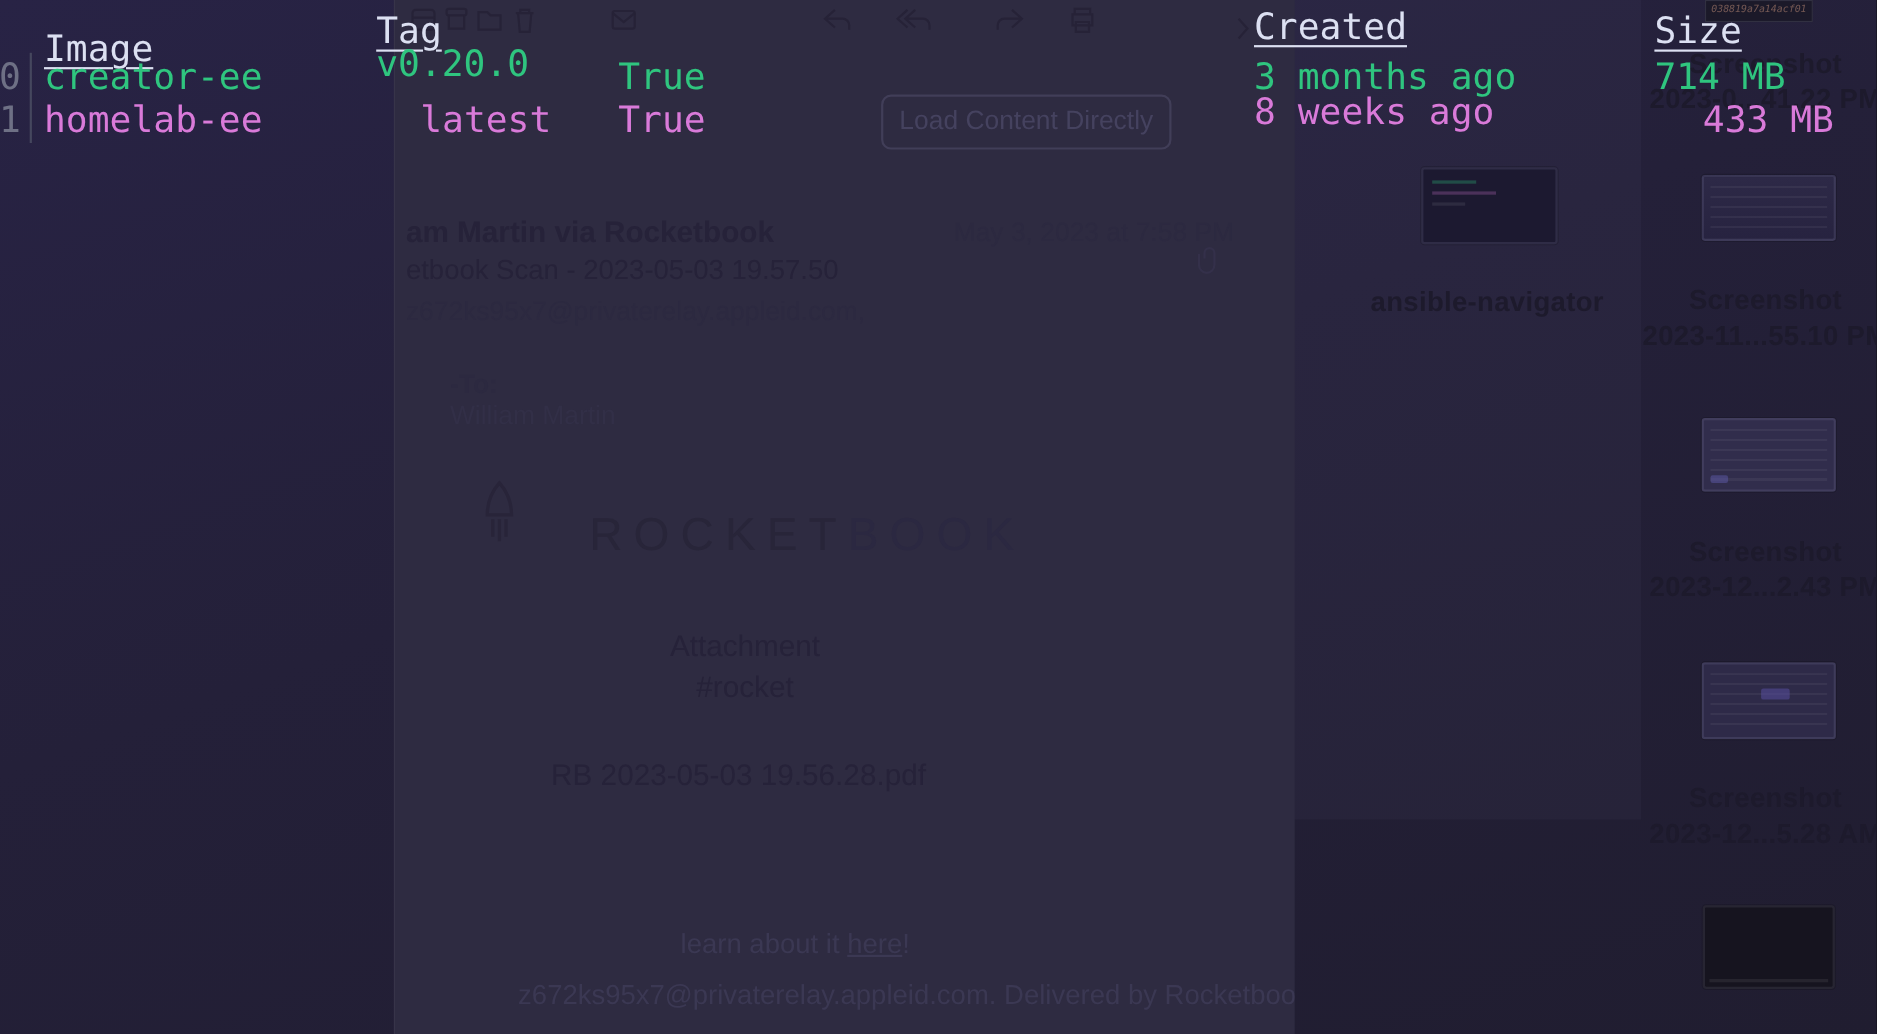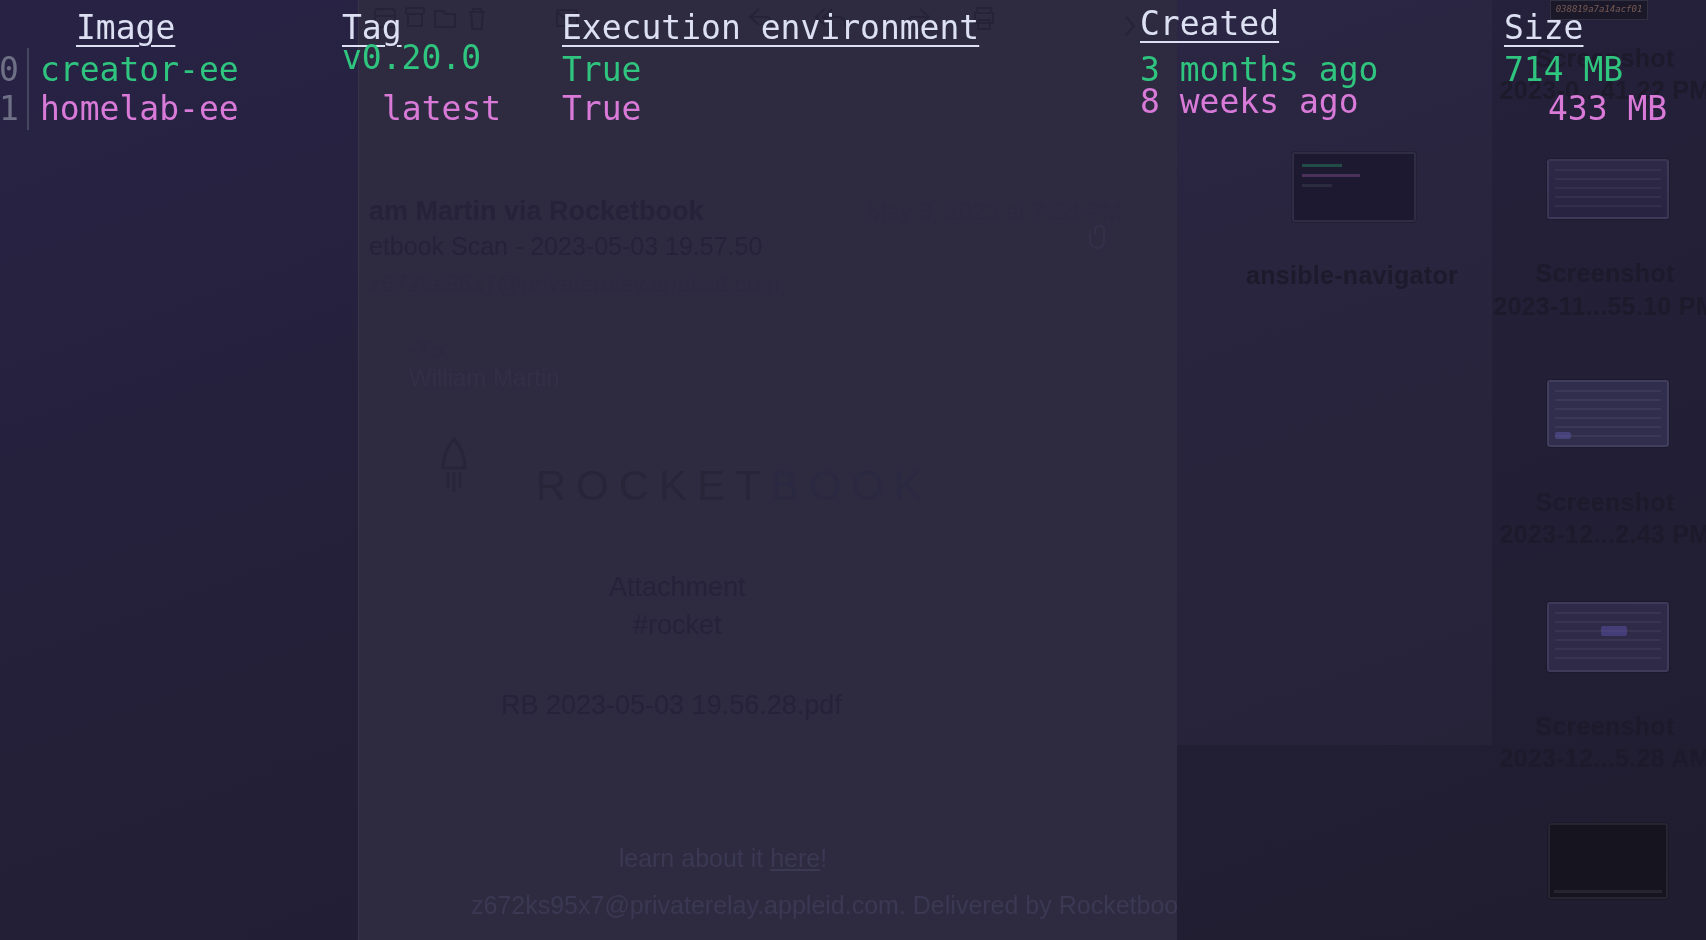--- a/index.html
+++ b/index.html
@@ -120,20 +120,21 @@
     <span class="mt-icon" style="left:544px;"><svg width="30" height="32">
           <path d="M17 6 L26 14 L17 22 M26 14 H10 a6 6 0 0 0 -6 6 v4"></path>
         </svg></span>
     <span class="mt-icon" style="left:610px;"><svg width="30" height="32">
           <path d="M8 10 v-5 h14 v5 M6 10 h18 v10 h-18 z M9 17 h12 v9 h-12 z"></path>
         </svg></span>
     <span class="mt-icon" style="left:762px;top:14px;"><svg width="18" height="24">
           <path d="M5 3 l8 9 l-8 9"></path>
         </svg></span>
 
+    <div class="load-btn">Load Content Directly</div>
 
     <div class="em em-dark" style="left:10px;top:196px;font-size:27px;font-weight:bold;">am Martin via Rocketbook</div>
     <div class="em em-mid" style="left:508px;top:198px;font-size:24px;">May 3, 2023 at 7:58 PM</div>
     <div class="em em-dark" style="left:10px;top:232px;font-size:25px;">etbook Scan - 2023-05-03 19.57.50</div>
     <div class="em em-mid" style="left:10px;top:270px;font-size:24px;">z672ks95x7@privaterelay.appleid.com,</div>
     <div class="em" style="left:10px;top:308px;font-size:24px;">
       <span class="em-mid" style="font-weight:600;">-To:</span><span> </span>
       <span style="color:#322f47;">William Martin</span>
     </div>
     <span class="mt-icon" style="left:728px;top:222px;">
@@ -157,23 +158,22 @@
     <div class="em em-dark" style="left:142px;top:690px;font-size:27px;">RB 2023-05-03 19.56.28.pdf</div>
 
     <div class="em em-lite" style="left:218px;top:815px;font-size:25px;">
       <span>learn about it </span><span class="here-u">here</span><span>!</span>
     </div>
     <div class="em em-lite" style="left:112px;top:891px;font-size:25px;">z672ks95x7@privaterelay.appleid.com. Delivered by Rocketbook.</div>
   </div>
 
   <div class="term">
 
-    <div class="tcell th" style="left:40px;top:8px;margin-left:36px;">Image</div>
+    <div class="tcell th" style="left:40px;top:24px;">Image</div>
     <div class="tcell th" style="left:342px;top:8px;">Tag</div>
-    <div class="tcell th" style="left:562px;top:8px;">Execution environment</div>
     <div class="tcell th" style="left:1140px;top:4px;">Created</div>
     <div class="tcell th" style="left:1504px;top:8px;">Size</div>
 
     <div class="vsep"></div>
 
     <div>
       <div class="tcell rownum" style="left:-1px;top:50px;width:18px;text-align:right;">0</div>
       <div class="tcell row-green" style="left:40px;top:50px;">creator-ee</div>
       <div class="tcell row-green" style="left:342px;top:38px;">v0.20.0</div>
       <div class="tcell row-green" style="left:562px;top:50px;">True</div>

